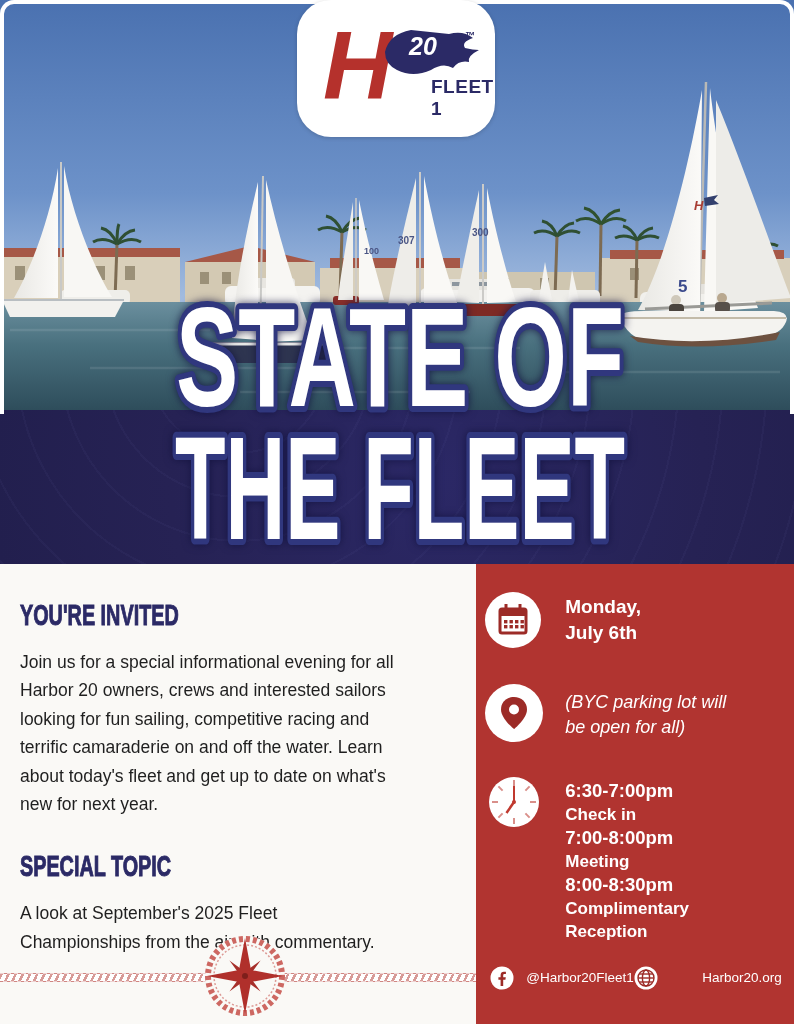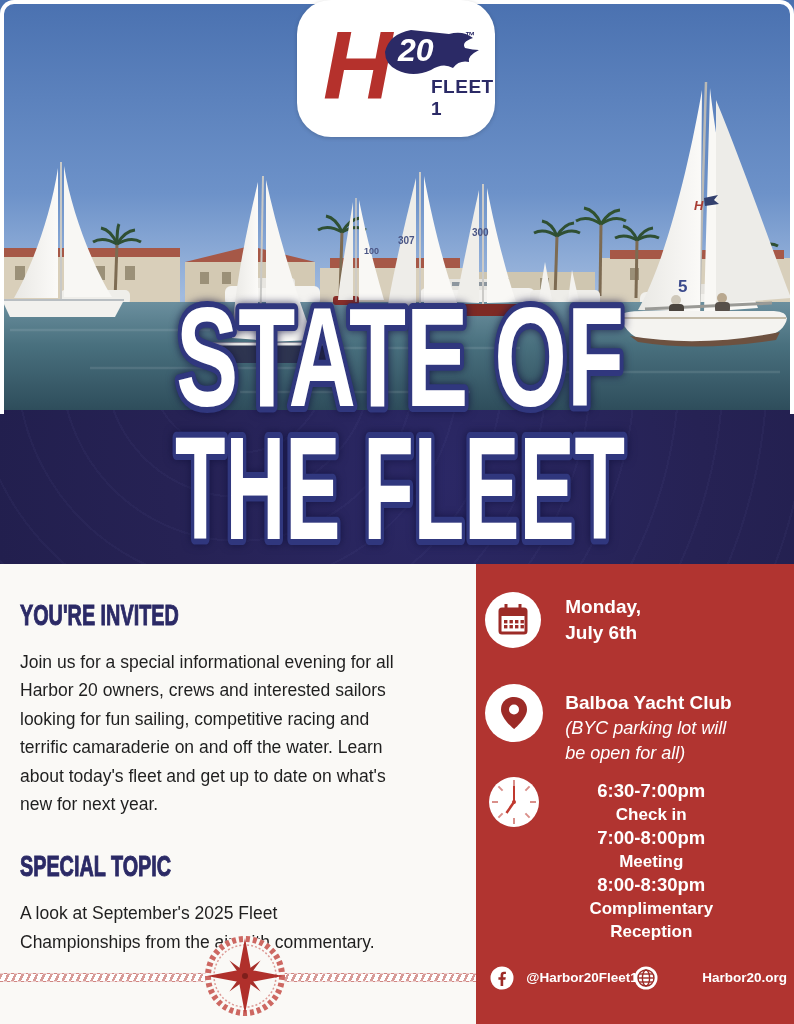--- a/index.html
+++ b/index.html
@@ -18,21 +18,21 @@
 
   
   .title-svg{position:absolute;top:260px;left:0;z-index:5;}
   .title-svg text{font-family:"Liberation Sans",sans-serif;font-weight:700;fill:#ffffff;stroke:#30377e;paint-order:stroke;stroke-linejoin:round;}
   .t-shadow{filter:drop-shadow(0 0 4px rgba(16,16,60,0.8));}
 
   
   .logo-badge{position:absolute;top:0;left:297px;width:198px;height:137px;background:#ffffff;border-radius:34px;box-shadow:0 1px 4px rgba(0,0,0,0.18);z-index:7;}
   .logo-h{position:absolute;left:26px;top:18px;font-size:96px;line-height:1;font-style:italic;font-weight:700;color:#b5312c;letter-spacing:-4px;}
   .logo-pennant{position:absolute;left:86px;top:26px;}
-  .logo-20{position:absolute;left:101px;top:32px;font-size:32px;font-style:italic;font-weight:700;color:#ffffff;z-index:2;}
+  .logo-20{position:absolute;left:112px;top:32px;font-size:25px;font-style:italic;font-weight:700;color:#ffffff;z-index:2;}
   .logo-tm{position:absolute;left:168px;top:30px;font-size:10px;font-weight:700;color:#2b2a66;}
   .logo-fleet{position:absolute;left:94px;top:76px;font-size:19px;font-weight:700;color:#2b2a66;letter-spacing:0.5px;margin-left:40px;}
 
   
   .content{position:absolute;top:564px;left:0;width:794px;height:460px;display:flex;}
   .left-col{position:relative;width:499px;height:460px;background:#faf9f6;box-sizing:border-box;padding:34px 40px 0 20px;}
   .right-col{position:relative;width:295px;height:460px;background:#b13430;padding-left:38px;}
 
   .sec-heading{margin:0;font-size:30px;font-weight:700;color:#2b2a66;letter-spacing:0px;transform:scaleX(0.66);transform-origin:left;white-space:nowrap;-webkit-text-stroke:1px #2b2a66;}
   .body-text{margin:16px 0 0 0;font-size:17.5px;line-height:28.4px;color:#1f1f1f;white-space:pre-line;}
@@ -48,21 +48,21 @@
   .info-item{position:absolute;left:0;width:295px;}
   .info-icon{position:absolute;}
   .info-text{position:absolute;left:89px;color:#ffffff;}
   .b19{font-size:19px;font-weight:700;line-height:26px;}
   .note-italic{font-size:18px;font-style:italic;line-height:25px;white-space:pre-line;font-weight:400;}
   .sch-time{font-size:18.5px;font-weight:700;line-height:23.5px;}
   .sch-label{font-size:17px;font-weight:700;line-height:23.5px;width:172px;}
 
   .panel-footer{position:absolute;left:0;top:399px;width:295px;height:40px;color:#fff;}
   .pf-icon{position:absolute;top:3px;}
-  .pf-text{position:absolute;top:7px;font-size:13.5px;font-weight:700;}
+  .pf-text{position:absolute;top:7px;font-size:13.5px;font-weight:400;}
 </style>
 </head>
 <body>
 
 <div class="page">
 
   <div class="photo">
     <svg width="794" height="410" viewBox="0 0 794 410">
       <defs>
         <linearGradient id="sky" x1="0" y1="0" x2="0" y2="1">
@@ -338,21 +338,20 @@
         </div>
       </div>
 
       <div class="info-item" style="top:118px;">
         <svg class="info-icon" style="left:9px;top:2px;" width="58" height="58" viewBox="0 0 58 58">
           <circle cx="29" cy="29" r="29" fill="#ffffff"></circle>
           <path d="M29,13 c-7.5,0 -13,5.4 -13,12.4 c0,9.2 13,19.6 13,19.6 c0,0 13,-10.4 13,-19.6 c0,-7 -5.5,-12.4 -13,-12.4 Z" fill="#9c2b27"></path>
           <circle cx="29" cy="25.5" r="5" fill="#ffffff"></circle>
         </svg>
         <div class="info-text" style="top:8px;">
-          <div class="b19">Balboa Yacht Club</div>
           <div class="note-italic">(BYC parking lot will
 be open for all)</div>
         </div>
       </div>
 
       <div class="info-item" style="top:211px;">
         <svg class="info-icon" style="left:12px;top:1px;" width="52" height="52" viewBox="0 0 52 52">
           <circle cx="26" cy="26" r="25" fill="#ffffff"></circle>
           <g stroke="#d98f8a" stroke-width="2">
             <line x1="26" y1="4" x2="26" y2="10"></line>
@@ -361,21 +360,21 @@
               <line x1="42" y1="26" x2="48" y2="26"></line>
             <line x1="10.4" y1="10.4" x2="14.6" y2="14.6"></line>
               <line x1="37.4" y1="37.4" x2="41.6" y2="41.6"></line>
             <line x1="41.6" y1="10.4" x2="37.4" y2="14.6"></line>
               <line x1="14.6" y1="37.4" x2="10.4" y2="41.6"></line>
           </g>
           <line x1="26" y1="26" x2="26" y2="10" stroke="#c0392f" stroke-width="2"></line>
           <line x1="26" y1="26" x2="18.5" y2="37" stroke="#c0392f" stroke-width="2.5"></line>
           <circle cx="26" cy="26" r="2" fill="#c0392f"></circle>
         </svg>
-        <div class="info-text" style="top:4px;text-align:center;">
+        <div class="info-text" style="top:4px;">
           <div class="sch-time">6:30-7:00pm</div>
           <div class="sch-label">Check in</div>
           <div class="sch-time">7:00-8:00pm</div>
           <div class="sch-label">Meeting</div>
           <div class="sch-time">8:00-8:30pm</div>
           <div class="sch-label">Complimentary Reception</div>
         </div>
       </div>
 
       <div class="panel-footer">

